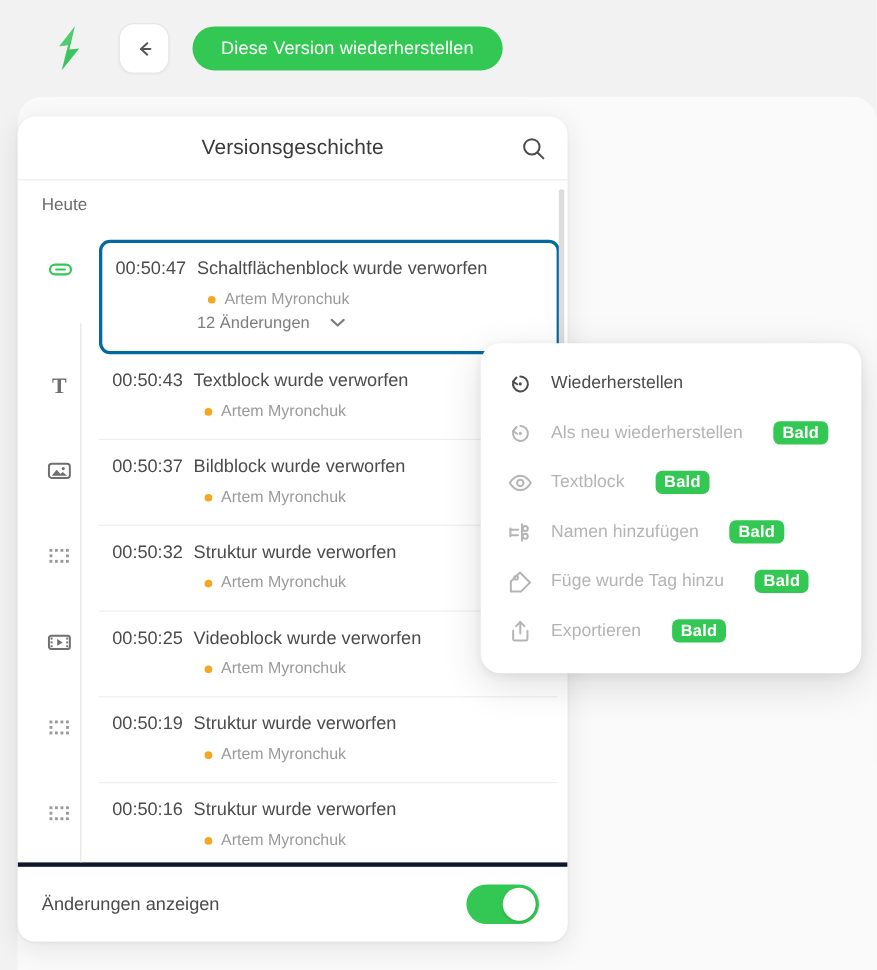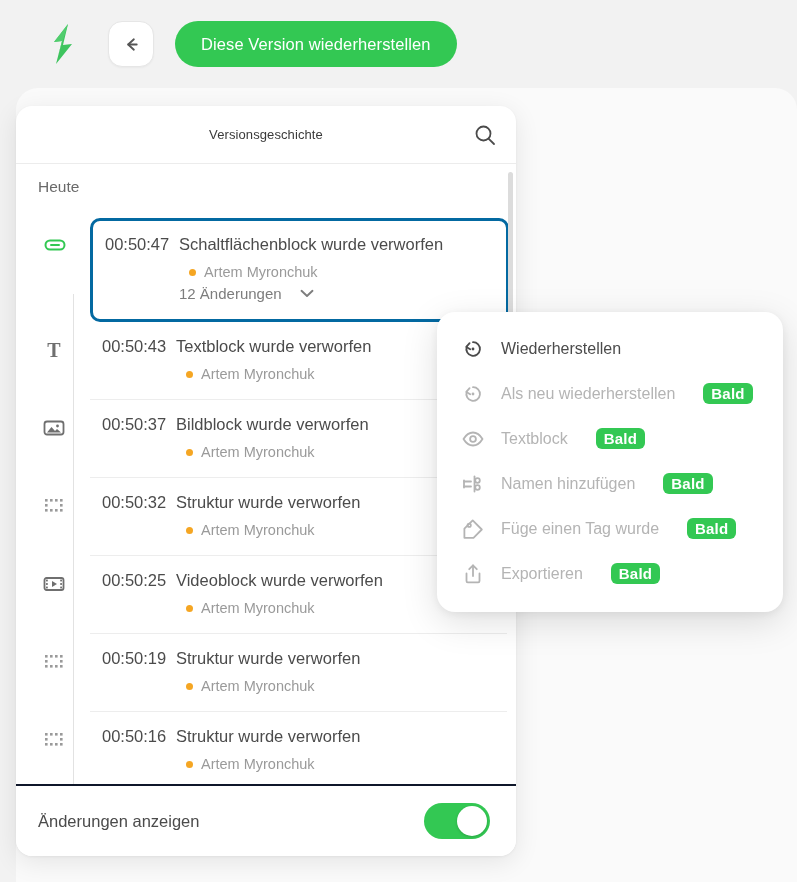--- a/index.html
+++ b/index.html
@@ -31,21 +31,21 @@
     width: 46px; height: 46px;
     background: #ffffff;
     border: 1px solid #e6e6e6;
     border-radius: 14px;
     display: flex; align-items: center; justify-content: center;
     cursor: pointer;
     box-shadow: 0 1px 2px rgba(0,0,0,0.04);
   }
   .restore-btn {
     margin-left: 21px;
-    height: 46px;
+    height: 40px;
     background: #33c853;
     border: none;
     border-radius: 23px;
     color: #ffffff;
     font-size: 16.5px;
     font-family: "Liberation Sans", sans-serif;
     padding: 0 26px;
     cursor: pointer;
     white-space: nowrap;
     letter-spacing: 0.1px;
@@ -76,21 +76,21 @@
   .panel-header {
     height: 58px;
     flex: 0 0 58px;
     border-bottom: 1px solid #ececec;
     display: flex;
     align-items: center;
     justify-content: center;
     position: relative;
   }
   .panel-title {
-    font-size: 13px;
+    font-size: 19px;
     color: #3a3a3a;
     letter-spacing: 0.1px;
   }
   .search-icon-btn {
     position: absolute;
     right: 16px; top: 50%;
     transform: translateY(-50%);
     width: 30px; height: 30px;
     display: flex; align-items: center; justify-content: center;
     cursor: pointer;
@@ -213,21 +213,21 @@
     background: #dcdcdc;
     border-radius: 3px;
     cursor: pointer;
     z-index: 3;
   }
 
   
   .panel-footer {
     flex: 0 0 72px;
     height: 72px;
-    border-top: 2px solid #0f172a;
+    border-top: 4px solid #0f172a;
     display: flex;
     align-items: center;
     justify-content: space-between;
     padding: 0 26px 0 22px;
     background: #fff;
   }
   .footer-label { font-size: 16.5px; color: #4b4b4b; }
   .toggle {
     width: 66px; height: 36px;
     background: #33c853;
@@ -563,21 +563,21 @@
     <span class="badge">Bald</span>
   </div>
 
   <div class="ctx-item">
     <span class="ctx-icon">
       <svg width="24" height="24" viewBox="0 0 24 24">
         <path d="M11.5 3.2 L20.6 3.2 L20.6 12.3 L12.3 20.6 L3.2 11.5 Z" fill="none" stroke="#b4b4b4" stroke-width="1.8" stroke-linejoin="round" transform="rotate(180 12 12)"></path>
         <circle cx="8.2" cy="8.2" r="1.7" fill="none" stroke="#b4b4b4" stroke-width="1.7"></circle>
       </svg>
     </span>
-    <span class="ctx-label">Füge einen Tag wurde</span>
+    <span class="ctx-label">Füge wurde Tag hinzu</span>
     <span class="badge">Bald</span>
   </div>
 
   <div class="ctx-item">
     <span class="ctx-icon">
       <svg width="24" height="24" viewBox="0 0 24 24">
         <path d="M12 3.5 L12 14" stroke="#b4b4b4" stroke-width="1.8" stroke-linecap="round"></path>
         <path d="M8.2 7.2 L12 3.4 L15.8 7.2" fill="none" stroke="#b4b4b4" stroke-width="1.8" stroke-linecap="round" stroke-linejoin="round"></path>
         <path d="M5.5 11.5 L5.5 19 C5.5 19.8 6 20.3 6.8 20.3 L17.2 20.3 C18 20.3 18.5 19.8 18.5 19 L18.5 11.5" fill="none" stroke="#b4b4b4" stroke-width="1.8" stroke-linecap="round" stroke-linejoin="round"></path>
       </svg>

